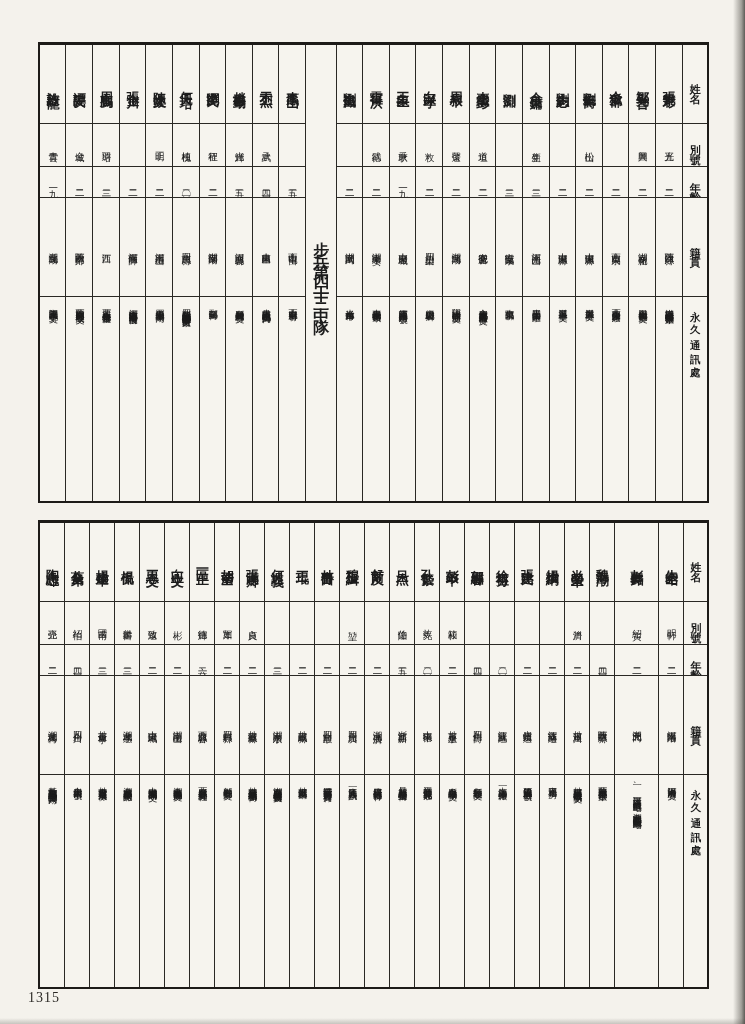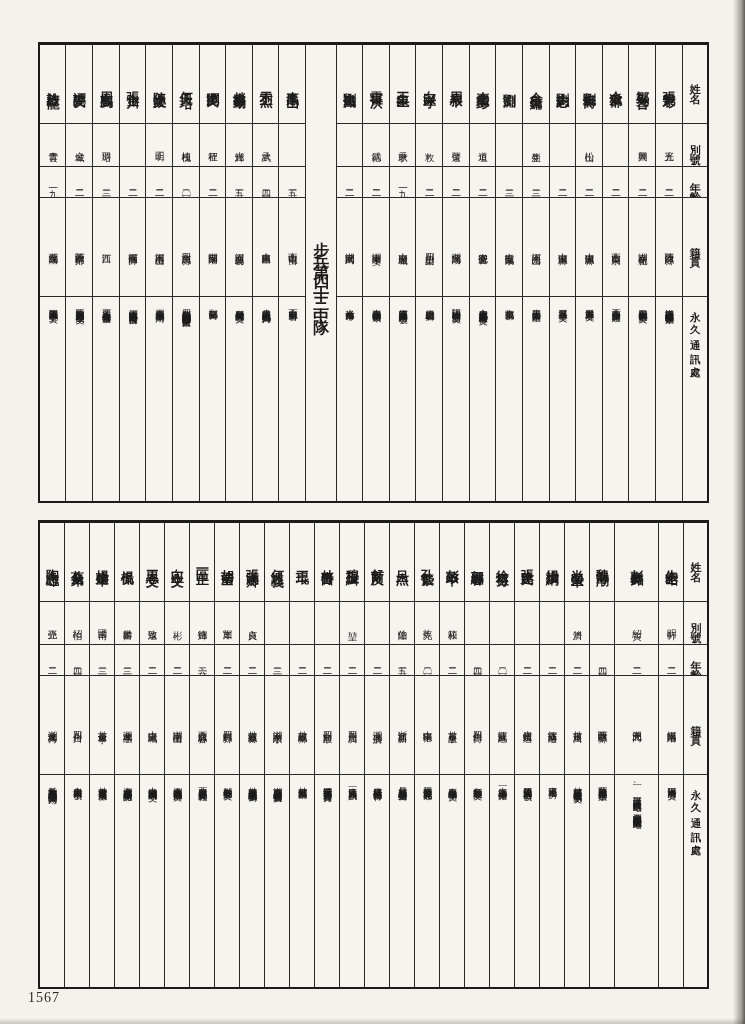--- a/index.html
+++ b/index.html
@@ -908,16 +908,16 @@
           <span class="vt t-age">二二</span>
         </div>
         <div class="cell c-native">
           <span class="vt t-native">湖北黃梅</span>
         </div>
         <div class="cell c-addr">
           <span class="vt t-addr">黃梅孔壟街谷壩頭邢季記行轉陶家河</span>
         </div>
       </div>
     </div>
-  <div class="page-number">1567</div>
+  <div class="page-number">1315</div>
   <div class="scan-edge-right"></div>
   <div class="scan-edge-bottom"></div>
 </div>
 
 </body></html>

